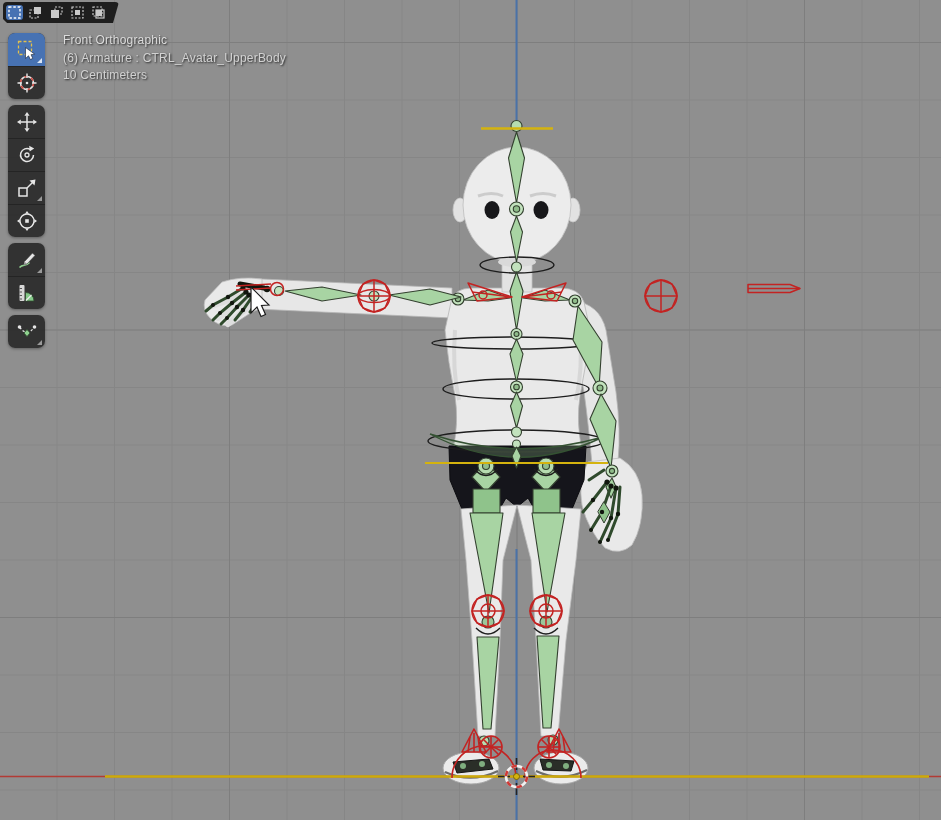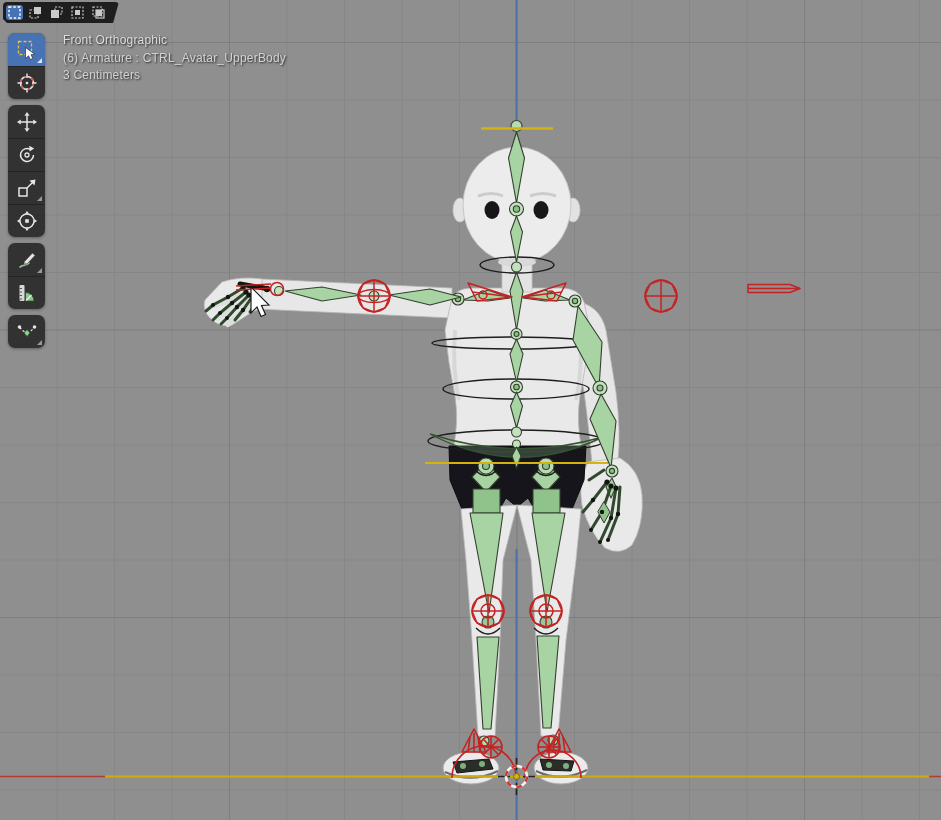--- a/index.html
+++ b/index.html
@@ -438,16 +438,16 @@
           <circle cx="18.5" cy="6" r="1.8" fill="#e6e6e6"></circle>
           <polygon points="11,8.5 14,12 11,15.5 8,12" fill="#8fd08f" stroke="#2e4d2e" stroke-width="0.8"></polygon>
         </svg>
       </button>
     </div>
   </div>
 
   <div class="vp-info">
     <div class="l1">Front Orthographic</div>
     <div class="l2">(6) Armature : CTRL_Avatar_UpperBody</div>
-    <div class="l3">3 Centimeters</div>
+    <div class="l3">10 Centimeters</div>
   </div>
 
 </div>
 
 </body></html>

